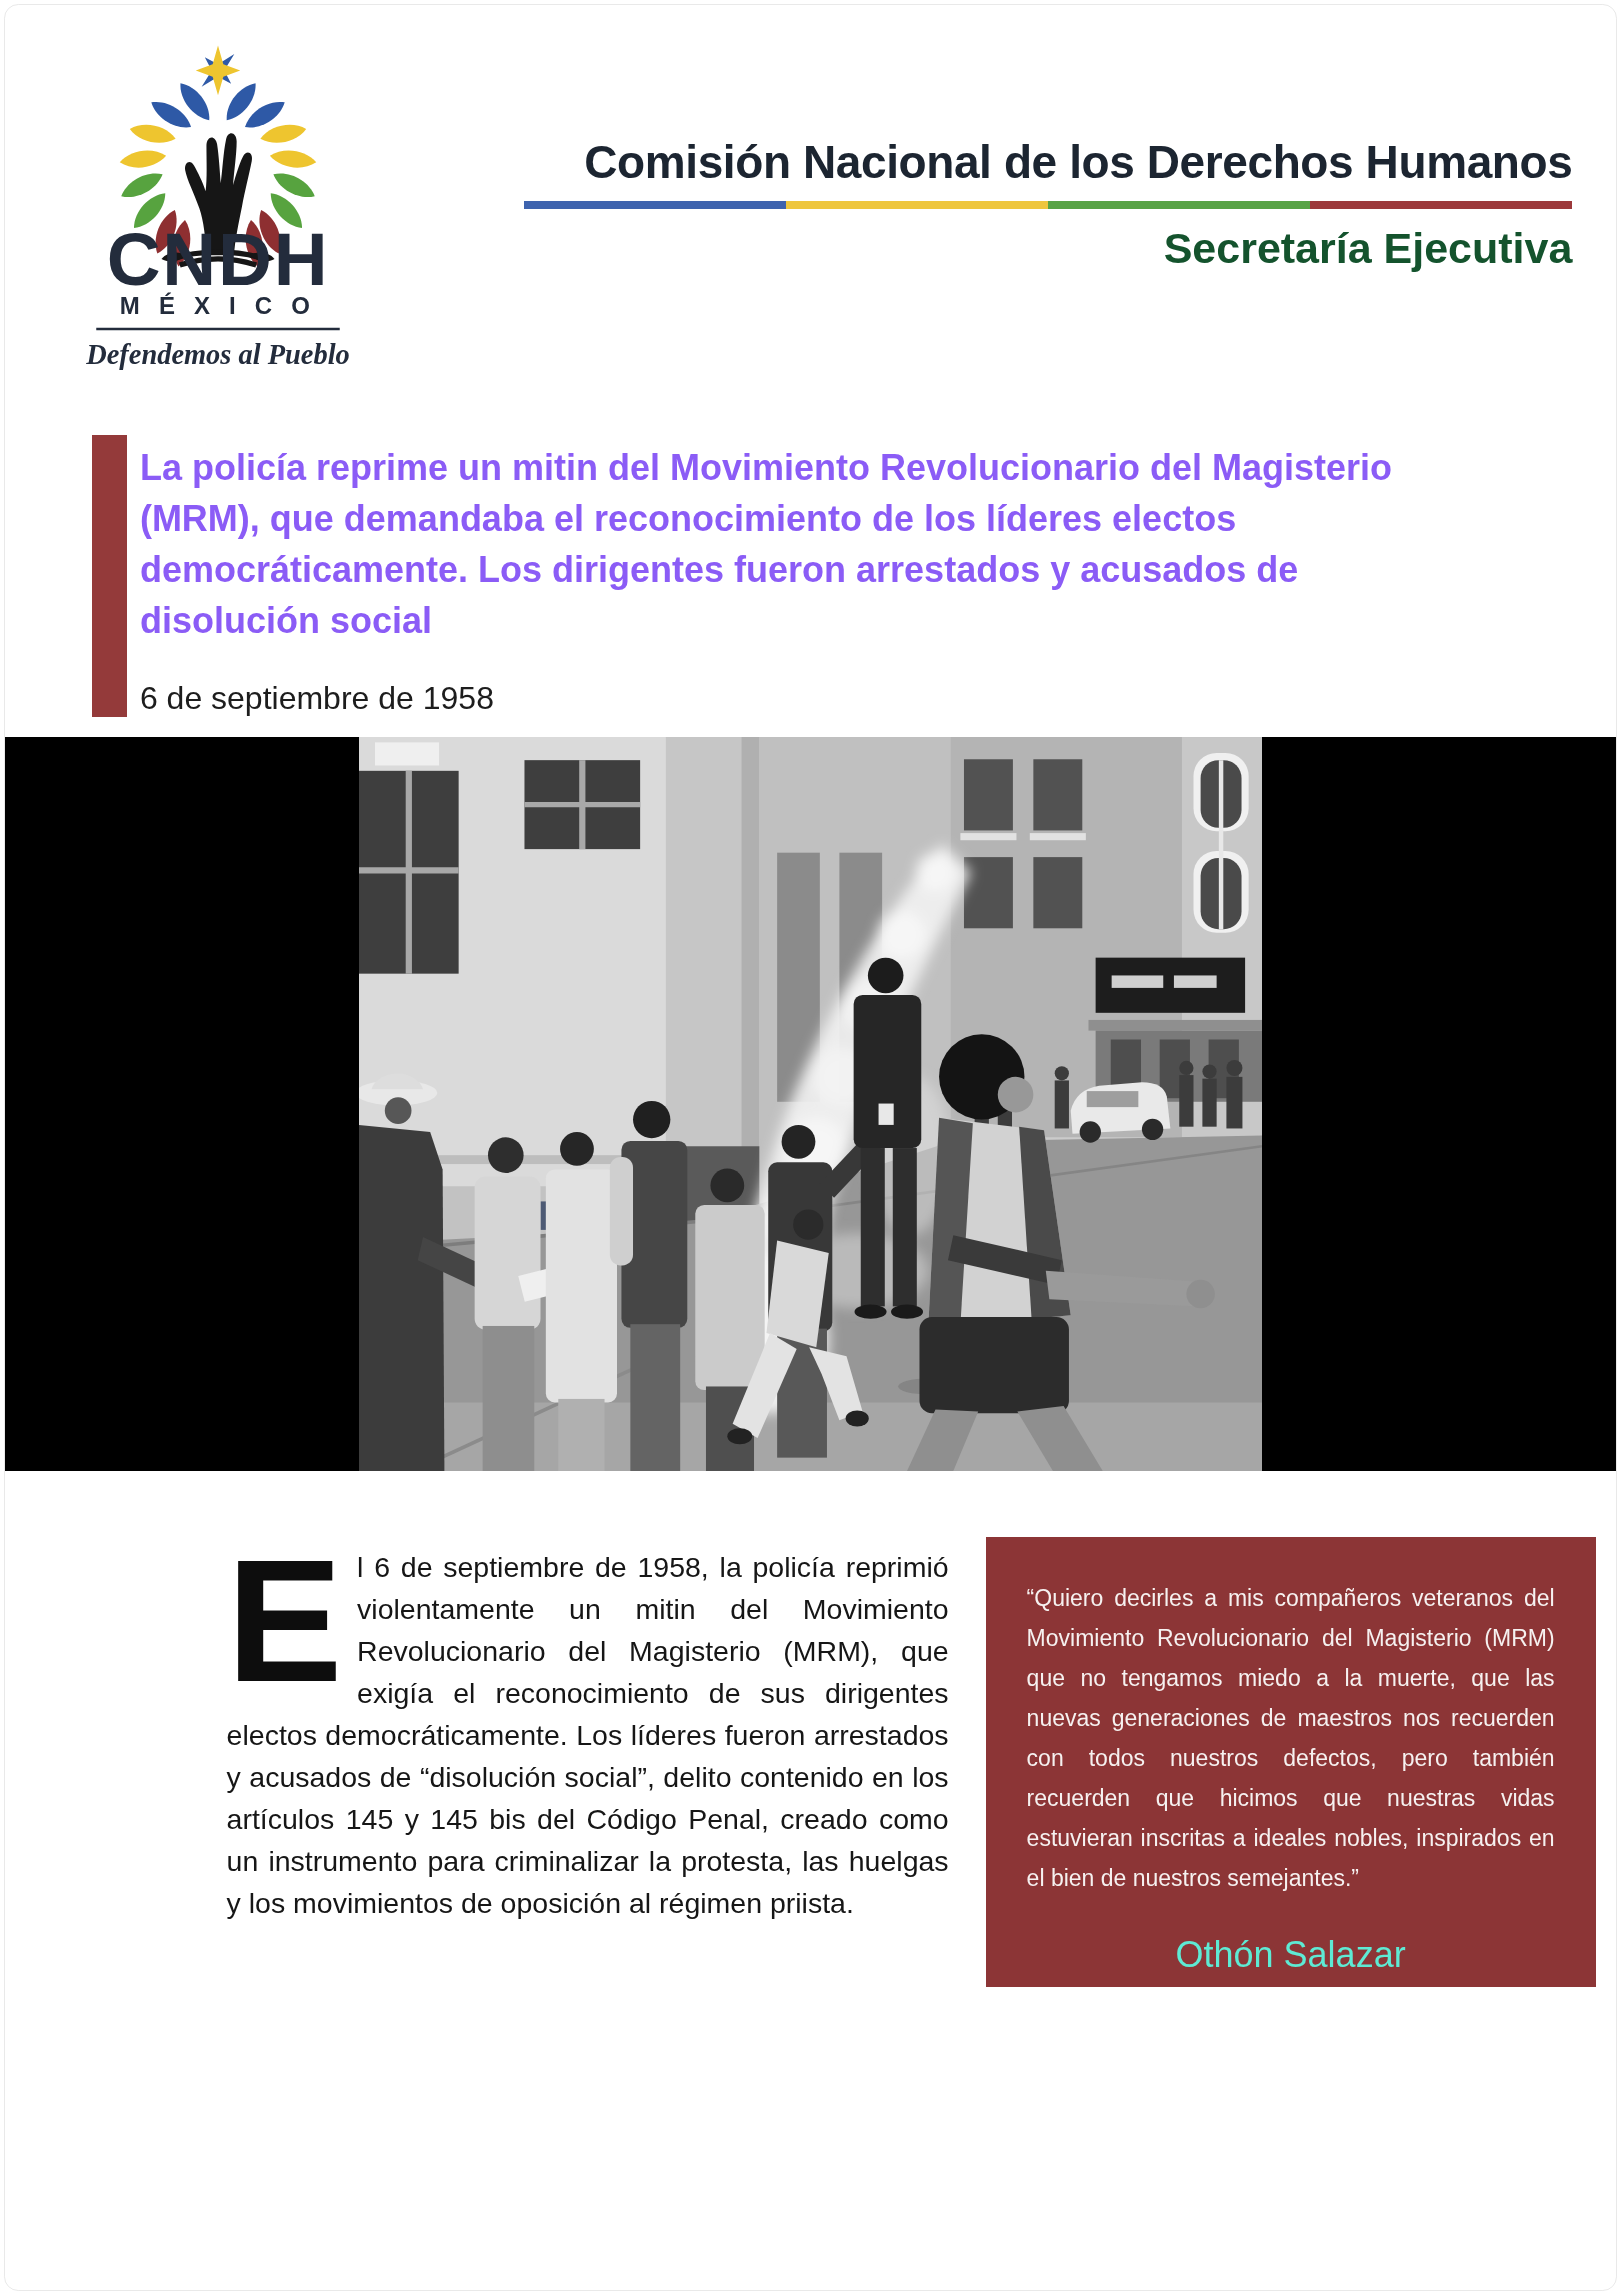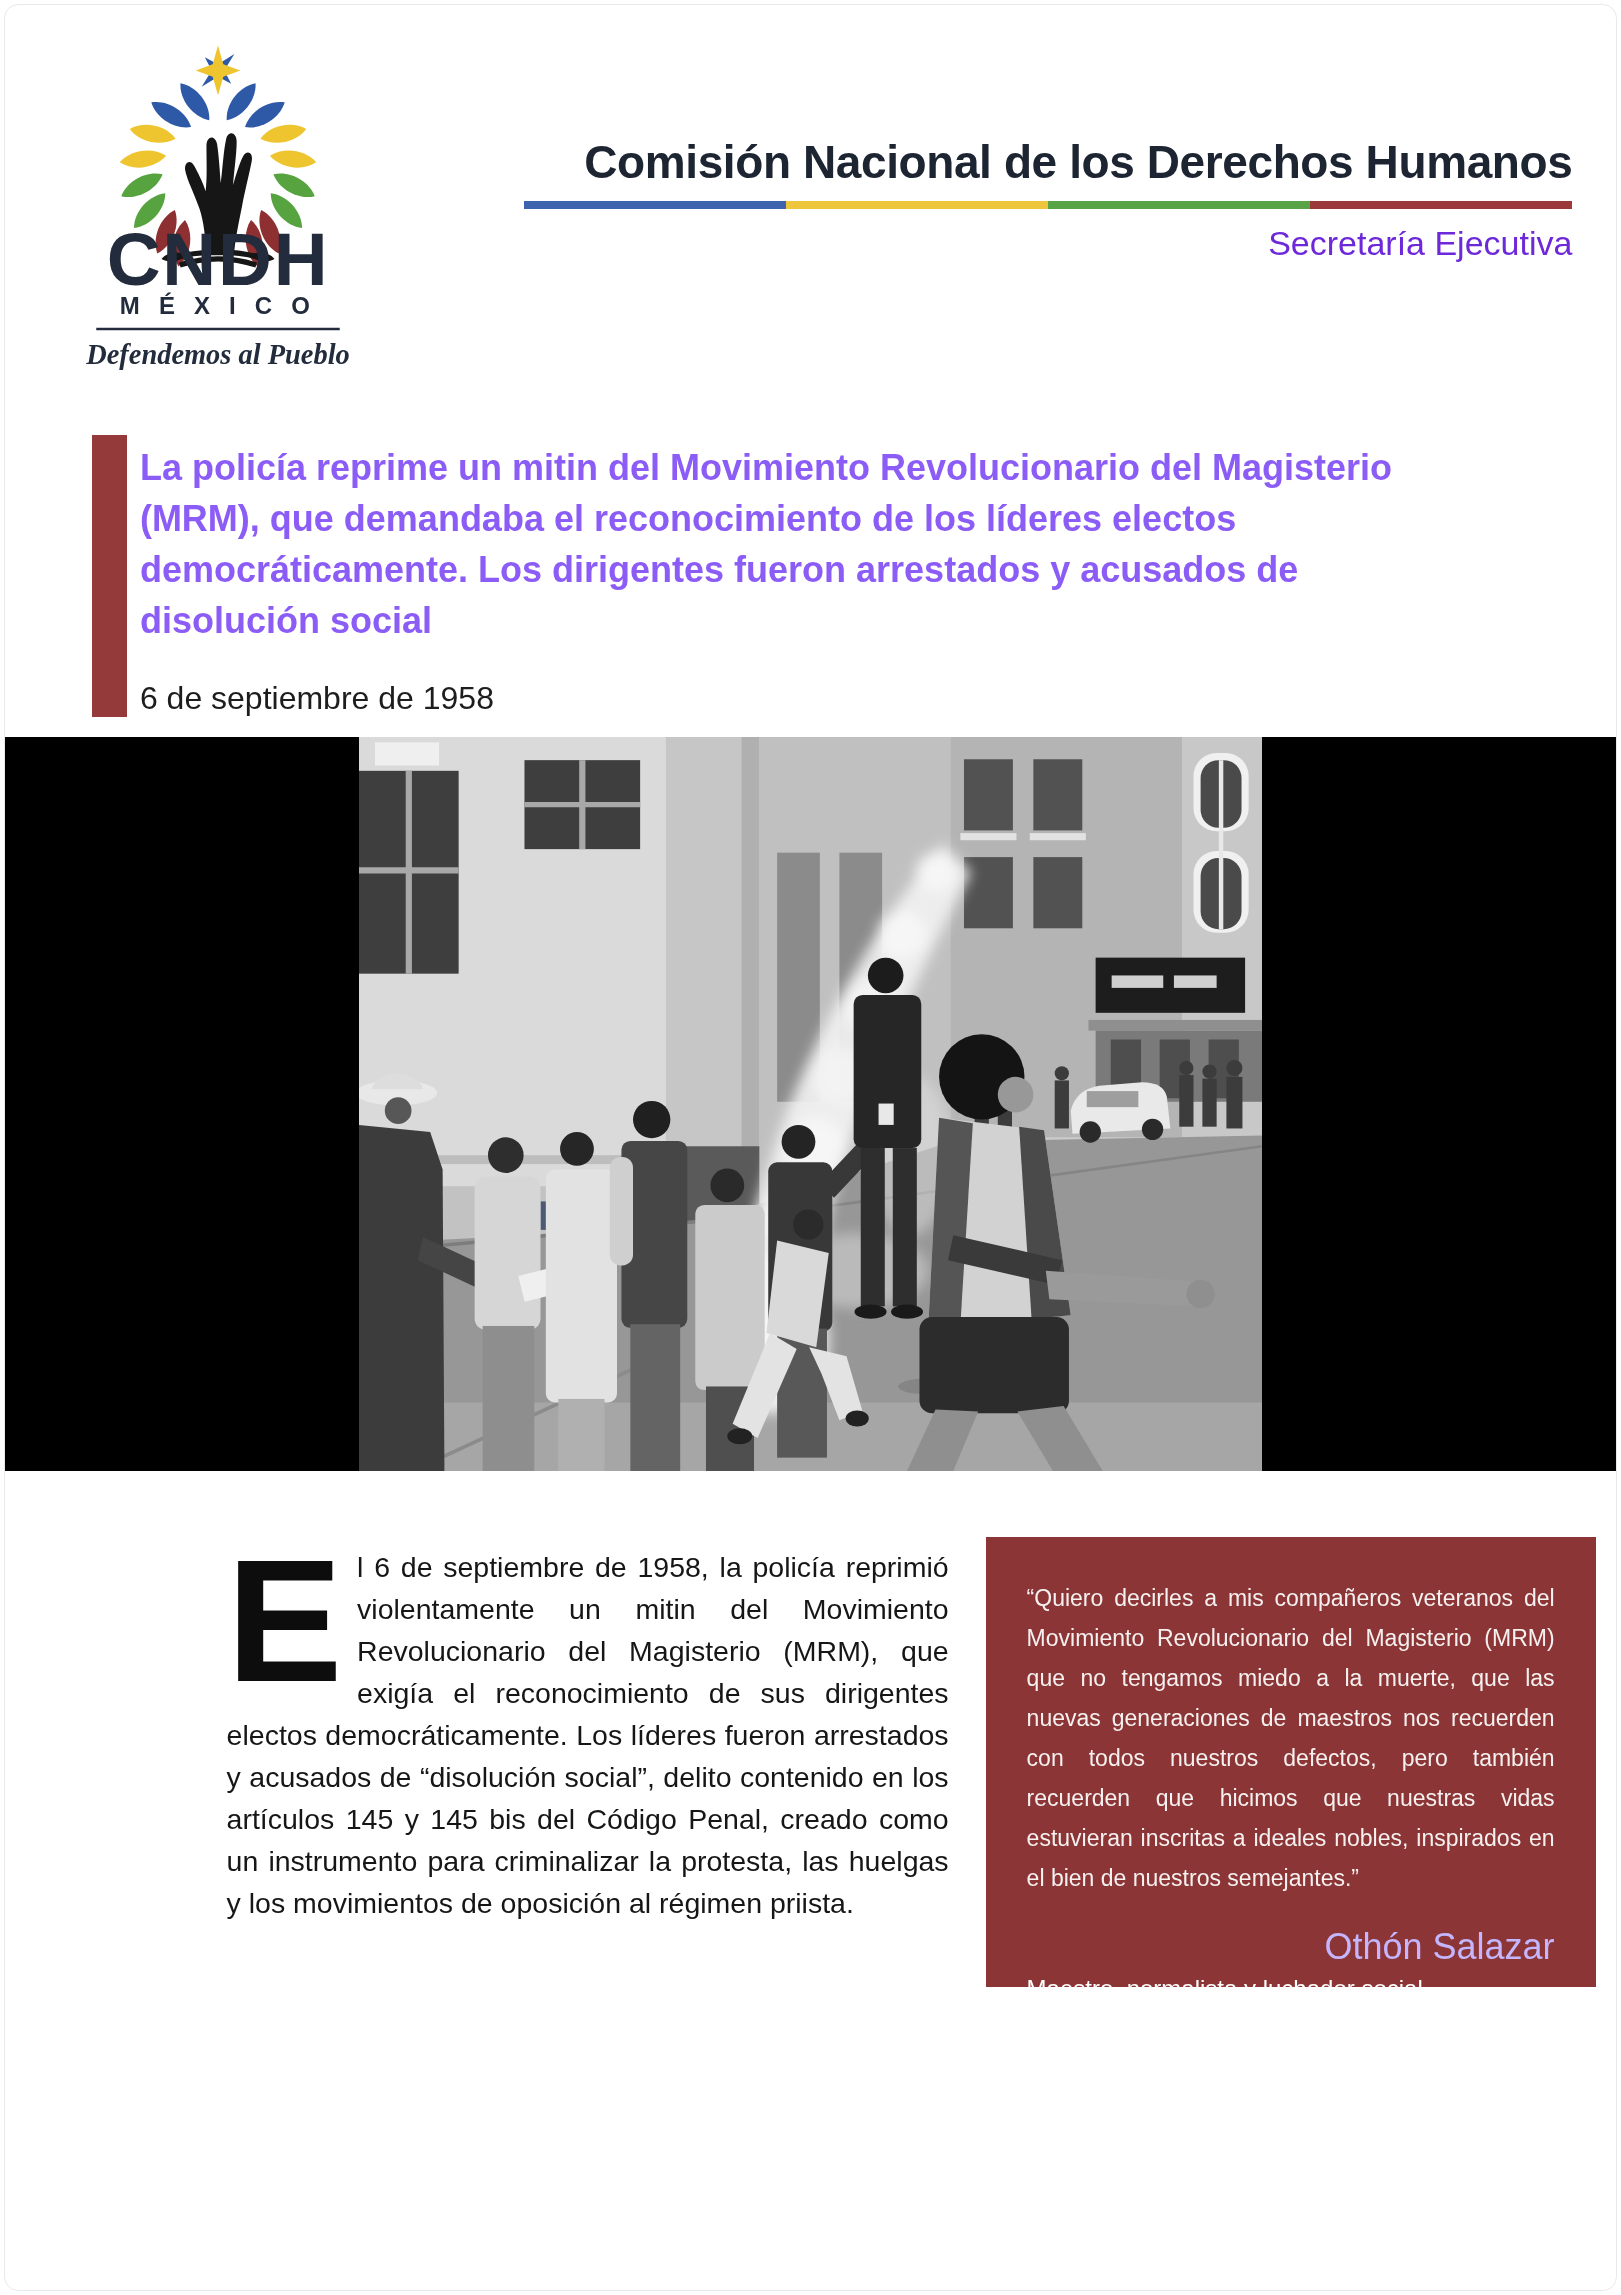--- a/index.html
+++ b/index.html
@@ -5,21 +5,21 @@
   html,body{margin:0;padding:0;background:#ffffff;width:1621px;height:2295px;overflow:hidden;}
   body{font-family:"Liberation Sans",sans-serif;color:#1b2533;position:relative;}
   .page{position:absolute;inset:3.6px;background:#ffffff;border:1.8px solid #e9e9e9;border-radius:14.2px;overflow:hidden;}
 
   
   .logo-wrap{position:absolute;left:75px;top:21.4px;width:276px;height:351px;}
   .header-right{position:absolute;top:132px;right:44px;width:1112px;text-align:right;}
   .org-title{font-size:46px;font-weight:bold;color:#1c2531;letter-spacing:-0.4px;line-height:1.1;}
   .divider{display:flex;height:8px;width:1048px;margin:14.2px 0 0 auto;}
   .divider span{flex:1 1 0;}
-  .dept{font-size:34px;font-weight:400;color:#6d28d9;margin-top:14.2px;}
+  .dept{font-size:43px;font-weight:700;color:#14532d;margin-top:14.2px;}
 
   
   .headline-block{position:absolute;left:87px;top:430px;width:1406px;min-height:270px;box-sizing:border-box;
     border-left:35px solid #943a3a;padding:7.1px 0 0 13.3px;}
   .headline-title{font-size:36px;line-height:51px;font-weight:bold;color:#8b5cf6;margin:0;max-width:1299px;}
   .headline-date{font-size:32px;color:#1d1d1d;margin-top:34px;}
 
   
   .photo-band{position:absolute;left:0;top:732px;width:100%;height:734px;background:#000000;}
   .photo-band svg{display:block;margin:0 auto;}
@@ -27,21 +27,21 @@
   
   .article{position:absolute;left:222px;top:1541px;width:722px;}
   .article p{font-size:28.5px;line-height:42px;text-align:justify;color:#161616;margin:0;}
   .dropcap{float:left;font-size:174px;line-height:0.76;font-weight:bold;color:#0d0d0d;
     margin:9px 18px 0 0;letter-spacing:-3.6px;}
 
   
   .quote-box{position:absolute;left:981px;top:1532px;width:610px;height:450px;box-sizing:border-box;
     background:#8c3536;color:#f6f1f0;padding:41px 41px 0 41px;}
   .quote-text{font-size:23px;line-height:40px;text-align:justify;margin:0;}
-  .quote-author{font-size:36px;text-align:right;margin-top:28px;color:#c4b5fd;}
+  .quote-author{font-size:36px;text-align:center;margin-top:36px;color:#5eead4;}
   .quote-role{font-size:24px;text-align:left;margin-top:7.1px;color:#ffffff;}
 
   
   .footer{position:absolute;left:0;top:2182px;width:100%;text-align:center;}
   .footer-url{font-size:27.6px;font-weight:bold;color:#1b2533;letter-spacing:0.4px;}
 </style>
 </head>
 <body>
 
 <div class="page">

